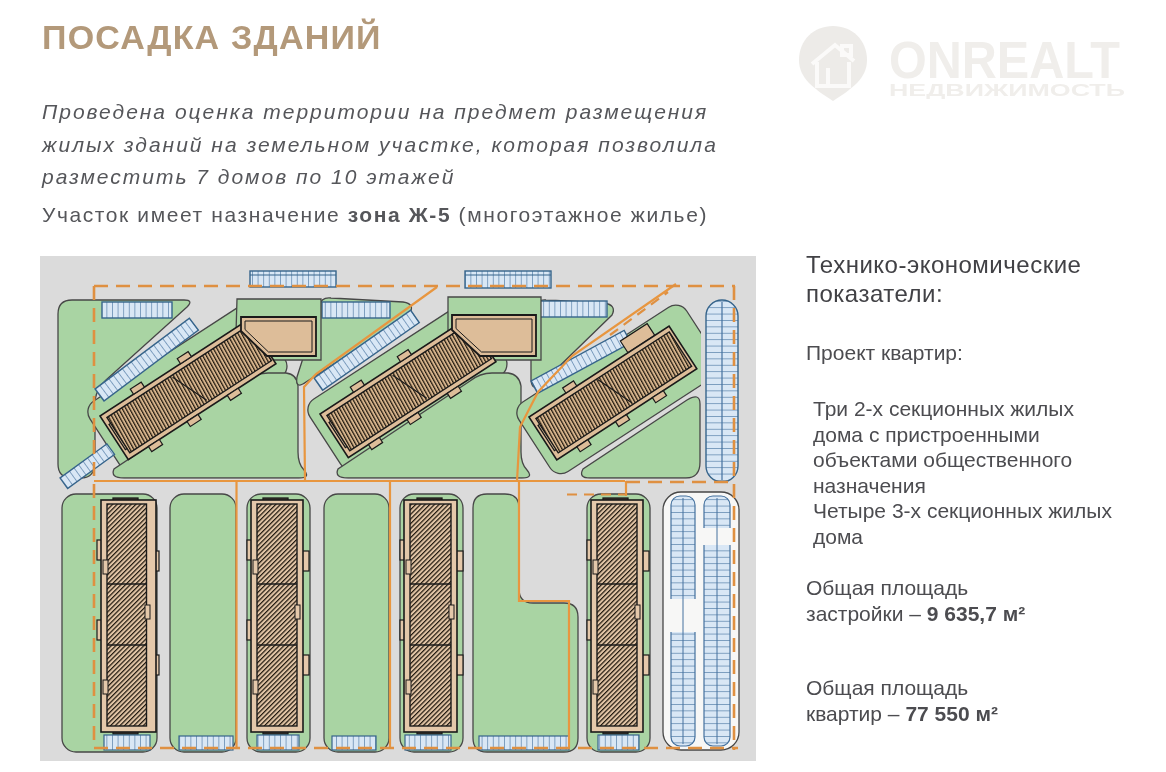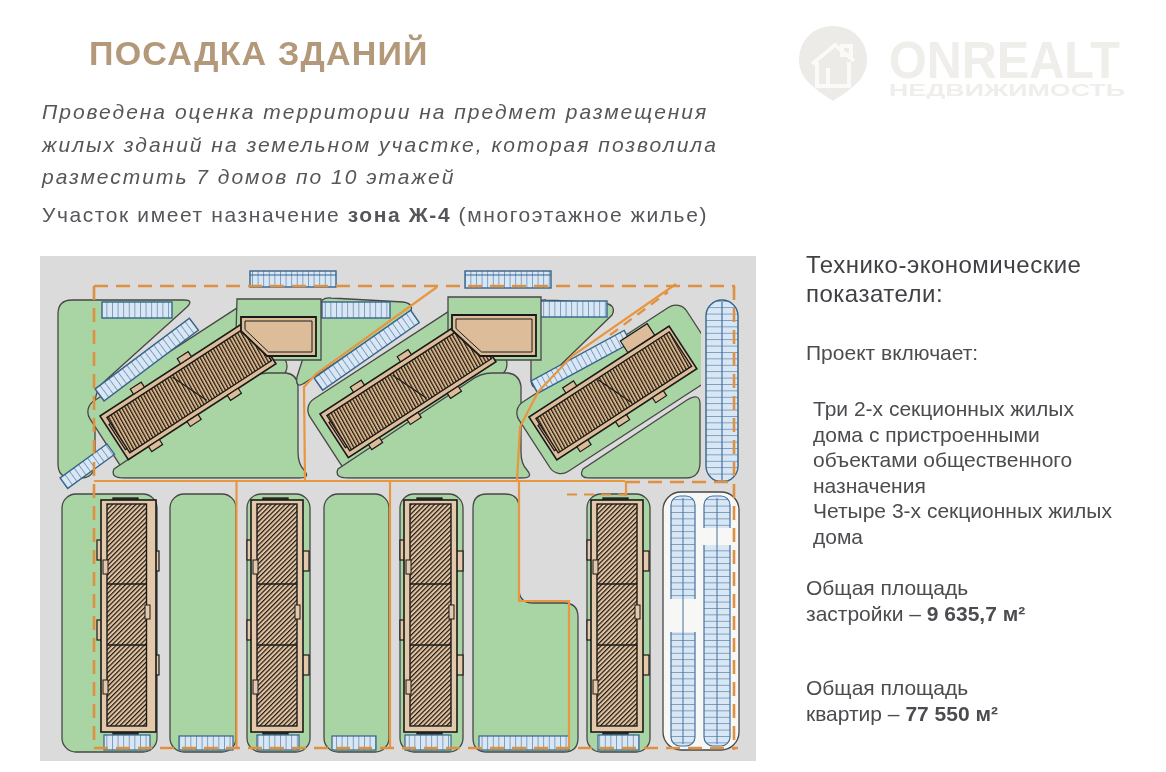--- a/index.html
+++ b/index.html
@@ -2,25 +2,25 @@
 <html><head>
 <meta charset="utf-8">
 <style>
   html,body{margin:0;padding:0;}
   body{width:1166px;height:772px;background:#ffffff;font-family:"Liberation Sans",sans-serif;position:relative;overflow:hidden;}
   .abs{position:absolute;}
 </style>
 </head>
 <body>
 
-<div class="abs" style="left:42px;top:34px;font-size:34px;font-weight:bold;color:#b3997a;letter-spacing:1.2px;margin-left:47px;">ПОСАДКА ЗДАНИЙ</div>
+<div class="abs" style="left:42px;top:18px;font-size:34px;font-weight:bold;color:#b3997a;letter-spacing:1.2px;">ПОСАДКА ЗДАНИЙ</div>
 
 <div class="abs" style="left:42px;top:96px;font-size:21px;color:#55565a;line-height:32.5px;letter-spacing:2px;font-style:italic;">Проведена оценка территории на предмет размещения<br>жилых зданий на земельном участке, которая позволила<br>разместить 7 домов по 10 этажей</div>
 
-<div class="abs" style="left:42px;top:203px;font-size:21px;color:#55565a;letter-spacing:1.6px;">Участок имеет назначение <b>зона Ж-4</b> (многоэтажное жилье)</div>
+<div class="abs" style="left:42px;top:203px;font-size:21px;color:#55565a;letter-spacing:1.6px;">Участок имеет назначение <b>зона Ж-5</b> (многоэтажное жилье)</div>
 
 <svg class="abs" style="left:795px;top:18px;" width="350" height="95" viewBox="0 0 350 95">
 
   <path d="M38,8 C19,8 4,22 4,42 C4,60 18,70 38,83 C58,70 72,60 72,42 C72,22 57,8 38,8 Z" fill="#edebe8"></path>
   <g fill="none" stroke="#fbfaf9" stroke-width="4">
     <path d="M17,46 L40,27 L59,43"></path>
     <path d="M22,44 L22,68 L54,68 L54,44"></path>
     <path d="M33,68 L33,50"></path>
     <rect x="47" y="28" width="9" height="9"></rect>
   </g>
@@ -28,21 +28,21 @@
   <g fill="#f0eeeb">
     <text x="94" y="60" font-size="51" font-weight="bold" textLength="231" lengthAdjust="spacingAndGlyphs">ONREALT</text>
     <text x="94" y="78" font-size="17" font-weight="bold" textLength="236" lengthAdjust="spacingAndGlyphs">НЕДВИЖИМОСТЬ</text>
   </g>
 </svg>
 
 <div class="abs" style="left:806px;top:0;width:360px;font-size:21px;color:#4c4c50;">
 
   <div class="abs" style="left:0;top:250px;line-height:29px;color:#414145;font-size:24px;letter-spacing:0.5px;">Технико-экономические<br>показатели:</div>
 
-  <div class="abs" style="left:0;top:341px;">Проект включает:</div>
+  <div class="abs" style="left:0;top:341px;">Проект квартир:</div>
 
   <div class="abs" style="left:7px;top:396px;line-height:25.5px;">Три 2-х секционных жилых<br>дома с пристроенными<br>объектами общественного<br>назначения<br>Четыре 3-х секционных жилых<br>дома</div>
 
   <div class="abs" style="left:0;top:575px;line-height:25.5px;">Общая площадь<br>застройки – <b>9 635,7 м²</b></div>
 
   <div class="abs" style="left:0;top:675px;line-height:25.5px;">Общая площадь<br>квартир – <b>77 550 м²</b></div>
 </div>
 
 <svg class="abs" style="left:40px;top:256px;" width="716" height="505" viewBox="0 0 716 505">
 <defs>

